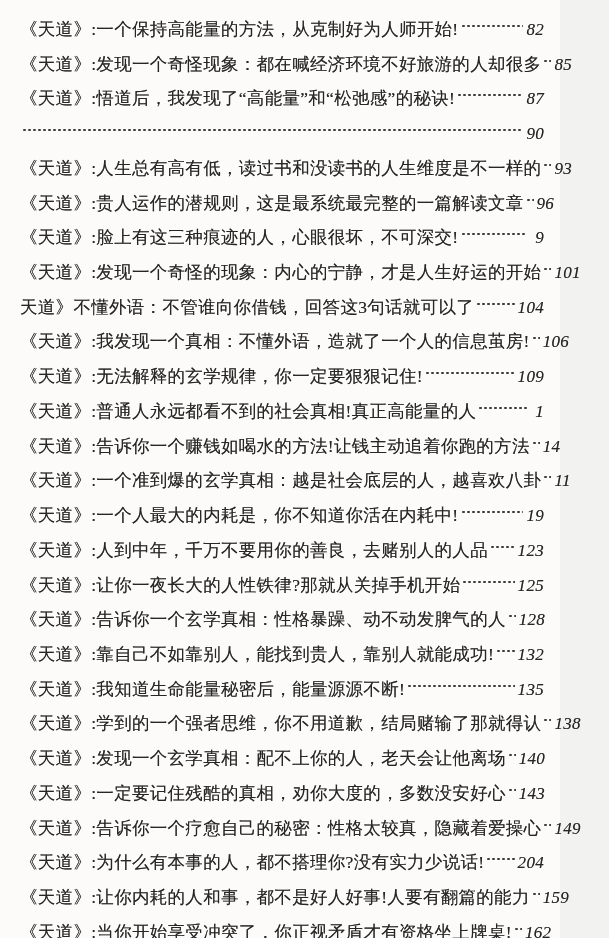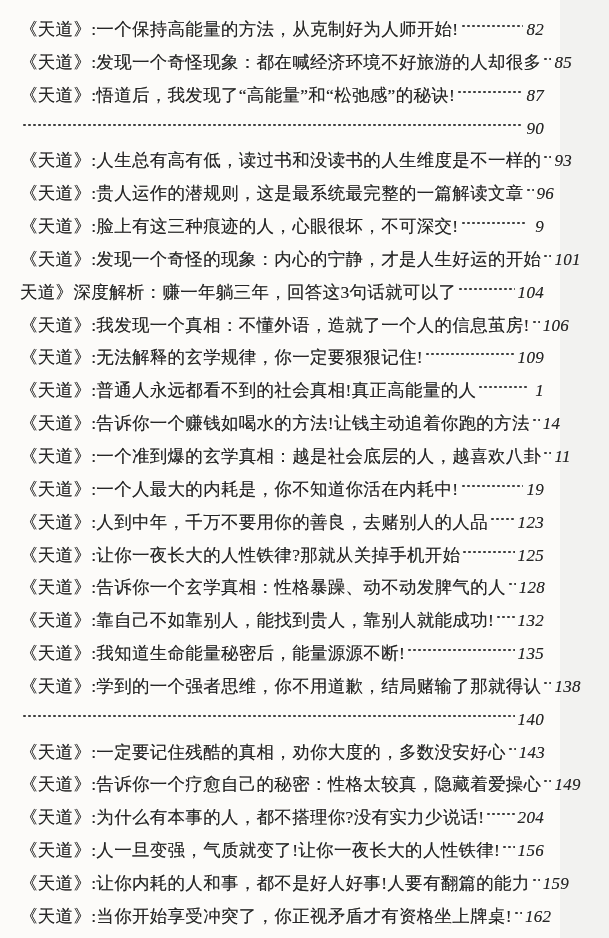--- a/index.html
+++ b/index.html
@@ -11,21 +11,21 @@
     height: 938px;
     background: #f2f2f0;
     font-family: "Liberation Serif", "DejaVu Serif", serif;
     overflow: hidden;
   }
   .page {
     width: 560px;
     height: 938px;
     background: #fcfbf9;
     box-sizing: border-box;
-    padding: 4px 16px 16px 20px;
+    padding: 4px 16px 0 20px;
   }
   .toc {
     display: flex;
     flex-direction: column;
     justify-content: space-between;
     height: 100%;
   }
   .toc-row {
     display: flex;
     align-items: baseline;
@@ -97,21 +97,21 @@
     <span class="toc-title">《天道》:脸上有这三种痕迹的人，心眼很坏，不可深交!</span>
     <span class="leader"></span>
     <span class="page-num">9</span>
   </div>
       <div class="toc-row">
     <span class="toc-title">《天道》:发现一个奇怪的现象：内心的宁静，才是人生好运的开始</span>
     <span class="leader"></span>
     <span class="page-num">101</span>
   </div>
       <div class="toc-row">
-    <span class="toc-title">天道》深度解析：赚一年躺三年，回答这3句话就可以了</span>
+    <span class="toc-title">天道》不懂外语：不管谁向你借钱，回答这3句话就可以了</span>
     <span class="leader"></span>
     <span class="page-num">104</span>
   </div>
       <div class="toc-row">
     <span class="toc-title">《天道》:我发现一个真相：不懂外语，造就了一个人的信息茧房!</span>
     <span class="leader"></span>
     <span class="page-num">106</span>
   </div>
       <div class="toc-row">
     <span class="toc-title">《天道》:无法解释的玄学规律，你一定要狠狠记住!</span>
@@ -162,42 +162,38 @@
     <span class="toc-title">《天道》:我知道生命能量秘密后，能量源源不断!</span>
     <span class="leader"></span>
     <span class="page-num">135</span>
   </div>
       <div class="toc-row">
     <span class="toc-title">《天道》:学到的一个强者思维，你不用道歉，结局赌输了那就得认</span>
     <span class="leader"></span>
     <span class="page-num">138</span>
   </div>
       <div class="toc-row">
+    <span class="toc-title">《天道》:发现一个玄学真相：配不上你的人，老天会让他离场</span>
     <span class="leader"></span>
     <span class="page-num">140</span>
   </div>
       <div class="toc-row">
     <span class="toc-title">《天道》:一定要记住残酷的真相，劝你大度的，多数没安好心</span>
     <span class="leader"></span>
     <span class="page-num">143</span>
   </div>
       <div class="toc-row">
     <span class="toc-title">《天道》:告诉你一个疗愈自己的秘密：性格太较真，隐藏着爱操心</span>
     <span class="leader"></span>
     <span class="page-num">149</span>
   </div>
       <div class="toc-row">
     <span class="toc-title">《天道》:为什么有本事的人，都不搭理你?没有实力少说话!</span>
     <span class="leader"></span>
     <span class="page-num">204</span>
-  </div>
-      <div class="toc-row">
-    <span class="toc-title">《天道》:人一旦变强，气质就变了!让你一夜长大的人性铁律!</span>
-    <span class="leader"></span>
-    <span class="page-num">156</span>
   </div>
       <div class="toc-row">
     <span class="toc-title">《天道》:让你内耗的人和事，都不是好人好事!人要有翻篇的能力</span>
     <span class="leader"></span>
     <span class="page-num">159</span>
   </div>
       <div class="toc-row">
     <span class="toc-title">《天道》:当你开始享受冲突了，你正视矛盾才有资格坐上牌桌!</span>
     <span class="leader"></span>
     <span class="page-num">162</span>

